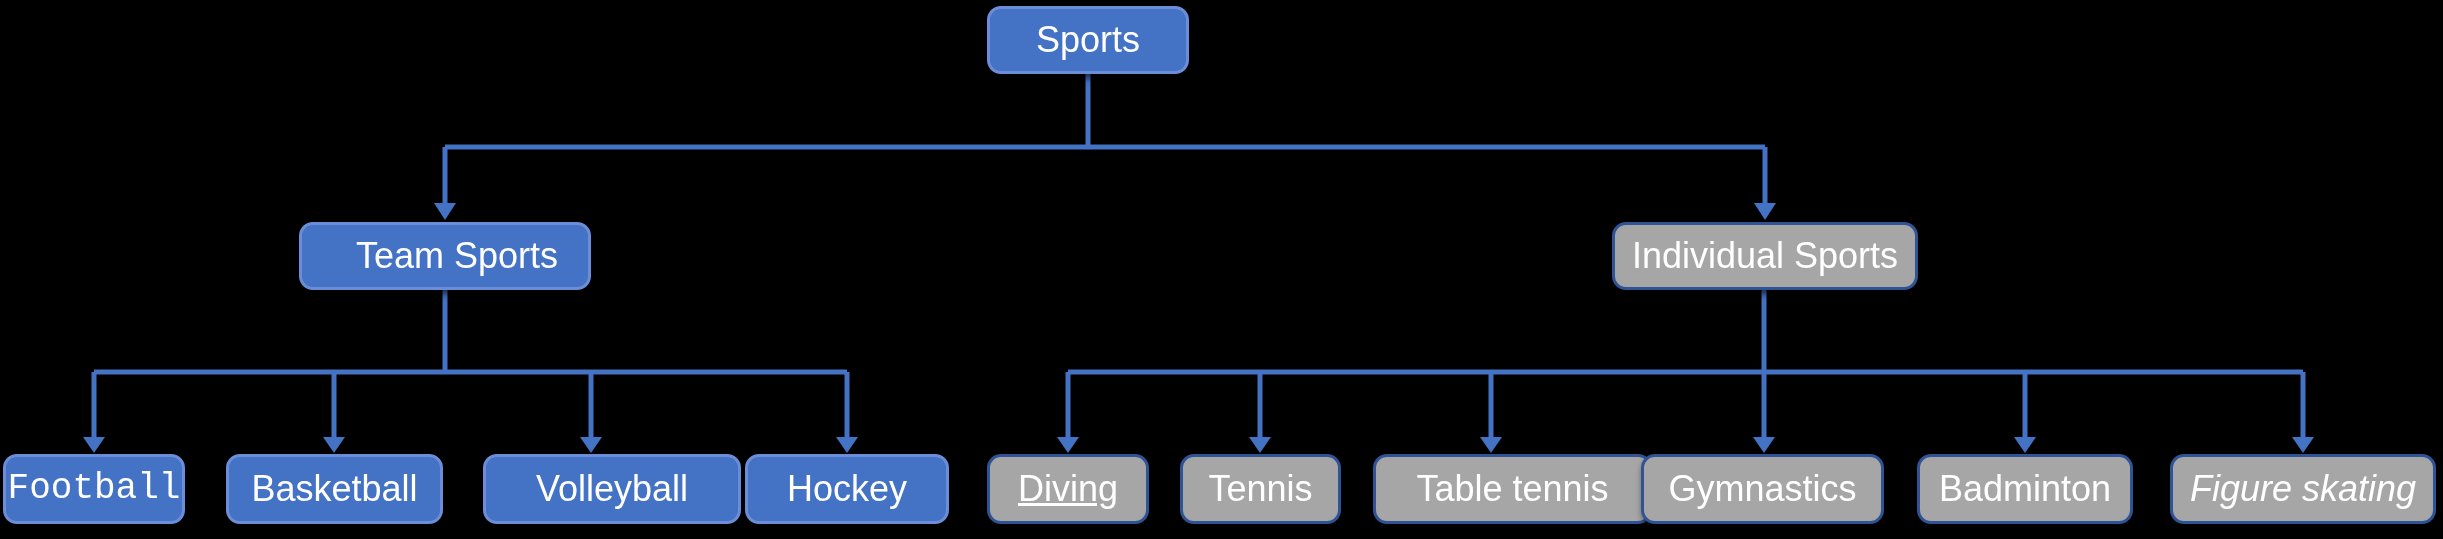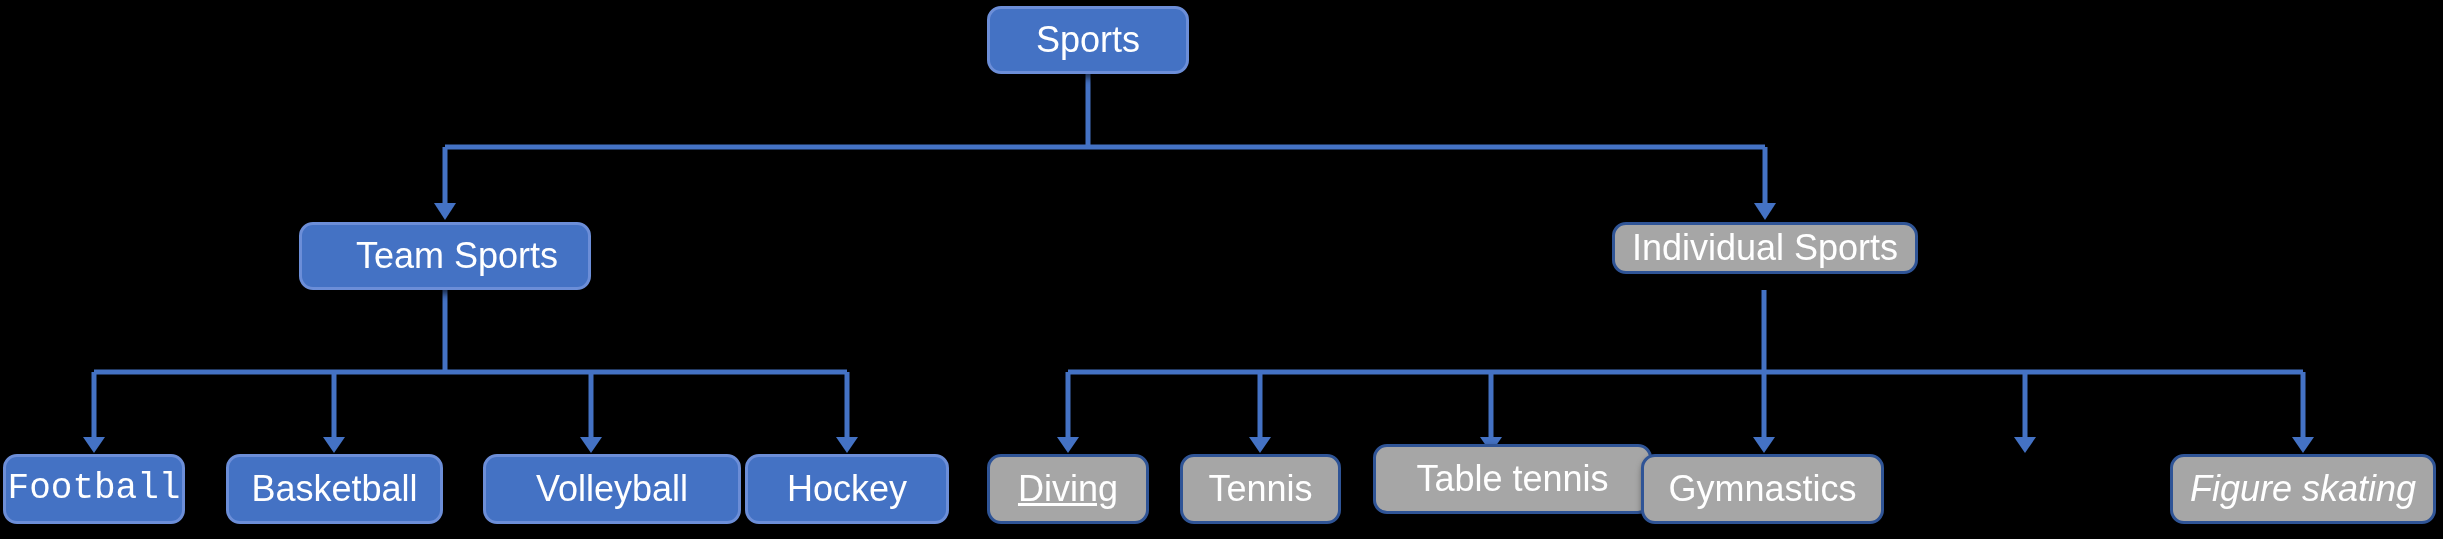--- a/index.html
+++ b/index.html
@@ -75,21 +75,21 @@
     </g>
   </svg>
 
   <div class="node blue" style="left:987px; top:6px; width:202px; height:68px;">
     <span>Sports</span>
   </div>
 
   <div class="node blue" style="left:299px; top:222px; width:292px; height:68px;padding-left:24px;">
     <span>Team Sports</span>
   </div>
-  <div class="node gray" style="left:1612px; top:222px; width:306px; height:52px;">
+  <div class="node gray" style="left:1612px; top:222px; width:306px; height:68px;">
     <span>Individual Sports</span>
   </div>
 
   <div class="node blue" style="left:3px; top:454px; width:182px; height:70px;font-family:Liberation Mono, monospace;">
     <span>Football</span>
   </div>
   <div class="node blue" style="left:226px; top:454px; width:217px; height:70px;">
     <span>Basketball</span>
   </div>
   <div class="node blue" style="left:483px; top:454px; width:258px; height:70px;">
@@ -98,23 +98,26 @@
   <div class="node blue" style="left:745px; top:454px; width:204px; height:70px;">
     <span>Hockey</span>
   </div>
 
   <div class="node gray" style="left:987px; top:454px; width:162px; height:70px;text-decoration:underline;">
     <span>Diving</span>
   </div>
   <div class="node gray" style="left:1180px; top:454px; width:161px; height:70px;">
     <span>Tennis</span>
   </div>
-  <div class="node gray" style="left:1373px; top:444px; width:279px; height:70px;">
+  <div class="node gray" style="left:1373px; top:454px; width:279px; height:70px;">
     <span>Table tennis</span>
   </div>
   <div class="node gray" style="left:1641px; top:454px; width:243px; height:70px;">
     <span>Gymnastics</span>
+  </div>
+  <div class="node gray" style="left:1917px; top:454px; width:216px; height:70px;">
+    <span>Badminton</span>
   </div>
   <div class="node gray" style="left:2170px; top:454px; width:266px; height:70px;font-style:italic;">
     <span>Figure skating</span>
   </div>
 
 </div>
 
 </body></html>

